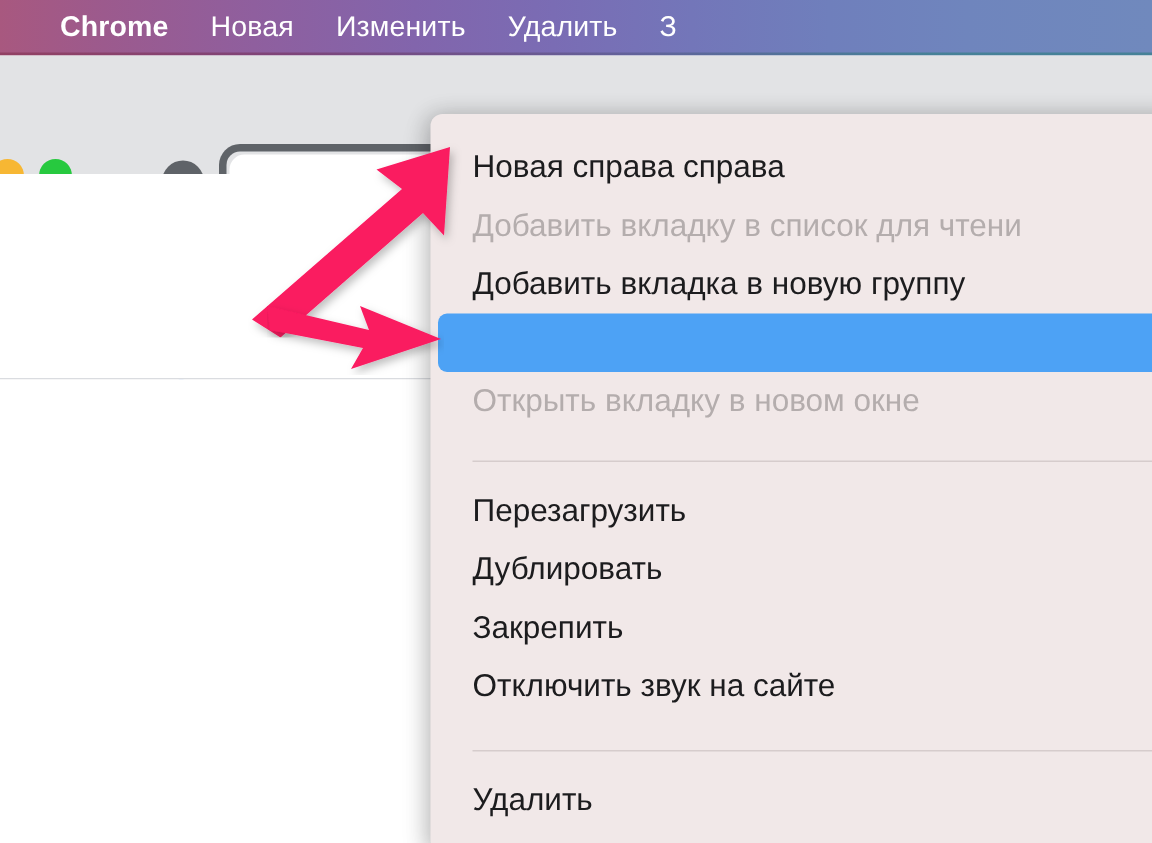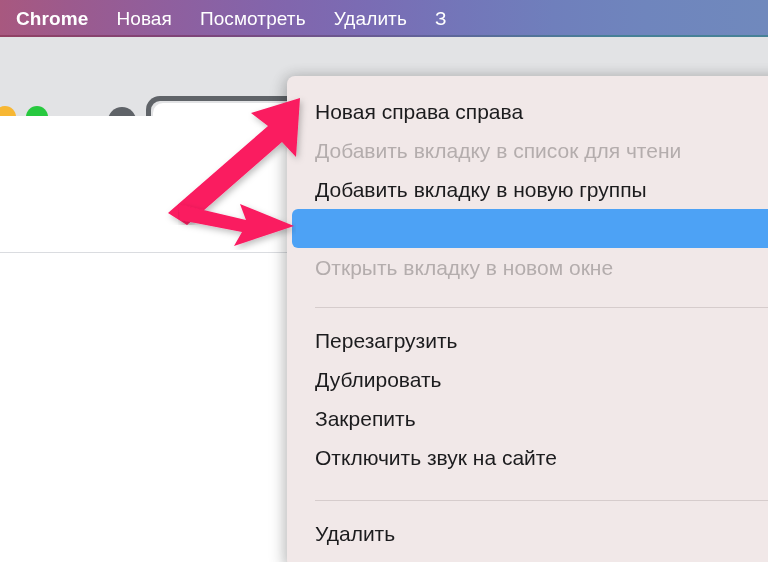--- a/index.html
+++ b/index.html
@@ -23,21 +23,21 @@
   }
   .menubar::after {
     content:""; position:absolute; left:0; right:0; bottom:0; height:2px;
     background: linear-gradient(90deg,#8e3d5e 0%, #7b3f72 25%, #5e5f95 55%, #3f8090 80%, #3f8090 100%);
     opacity:.85;
   }
   .mb-item {
     color: #ffffff; font-size: 19px; white-space: nowrap;
     margin-right: 28px; letter-spacing: .1px;
   }
-  .mb-item.app { font-weight: 700; }
+  .mb-item.app { font-weight: 700; margin-left: 24px; }
 
   
   .tabstrip {
     position: absolute; left: 0; top: 37px; width: 768px; height: 79px;
     background: #e2e3e5;
   }
   .traffic { position: absolute; top: 69px; display:flex; }
   .light { width: 22px; height: 22px; border-radius: 50%; }
   .light.yellow { position:absolute; left:-6px; top:0; background:#f7b733; }
   .light.green  { position:absolute; left:26px; top:0; background:#27c93f; }
@@ -141,21 +141,21 @@
   .arrow { position: absolute; pointer-events: none; }
 </style>
 </head>
 <body>
 
 <div id="screen">
 
   <div class="menubar">
     <span class="mb-item app">Chrome</span>
     <span class="mb-item">Новая</span>
-    <span class="mb-item">Посмотреть</span>
+    <span class="mb-item">Изменить</span>
     <span class="mb-item">Удалить</span>
     <span class="mb-item">З</span>
   </div>
 
   <div class="tabstrip">
     <div class="traffic">
       <div class="light yellow"></div>
       <div class="light green"></div>
     </div>
     <div class="tabgroup-chip"></div>
@@ -203,21 +203,21 @@
   <div class="page"></div>
 
   <div class="ctxmenu">
     <div class="ctx-item" style="top:16px">
         <span class="lbl">Новая справа справа</span>
       </div>
     <div class="ctx-item disabled" style="top:55px">
         <span class="lbl">Добавить вкладку в список для чтени</span>
       </div>
     <div class="ctx-item" style="top:94px">
-        <span class="lbl">Добавить вкладку в новую группы</span>
+        <span class="lbl">Добавить вкладка в новую группу</span>
       </div>
     <div class="ctx-item selected" style="top:133px">
         <span class="hl"></span>
       </div>
     <div class="ctx-item disabled" style="top:172px">
         <span class="lbl">Открыть вкладку в новом окне</span>
       </div>
 
     <div class="ctx-sep" style="top:231px"></div>
 

